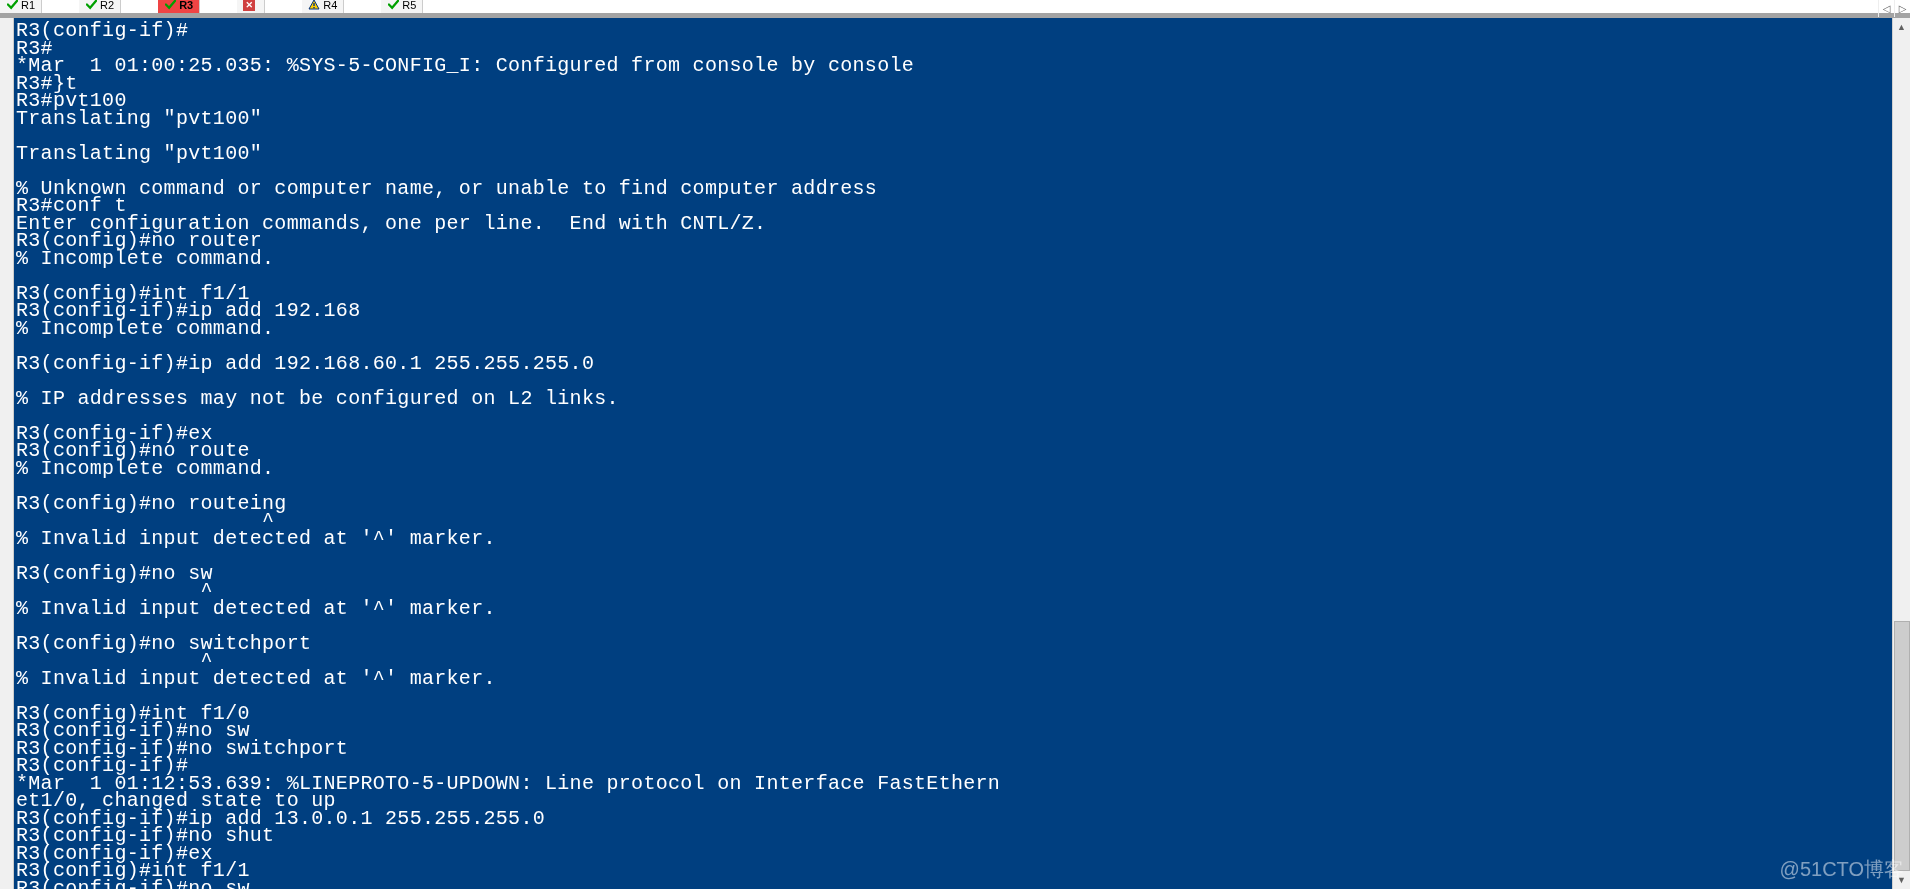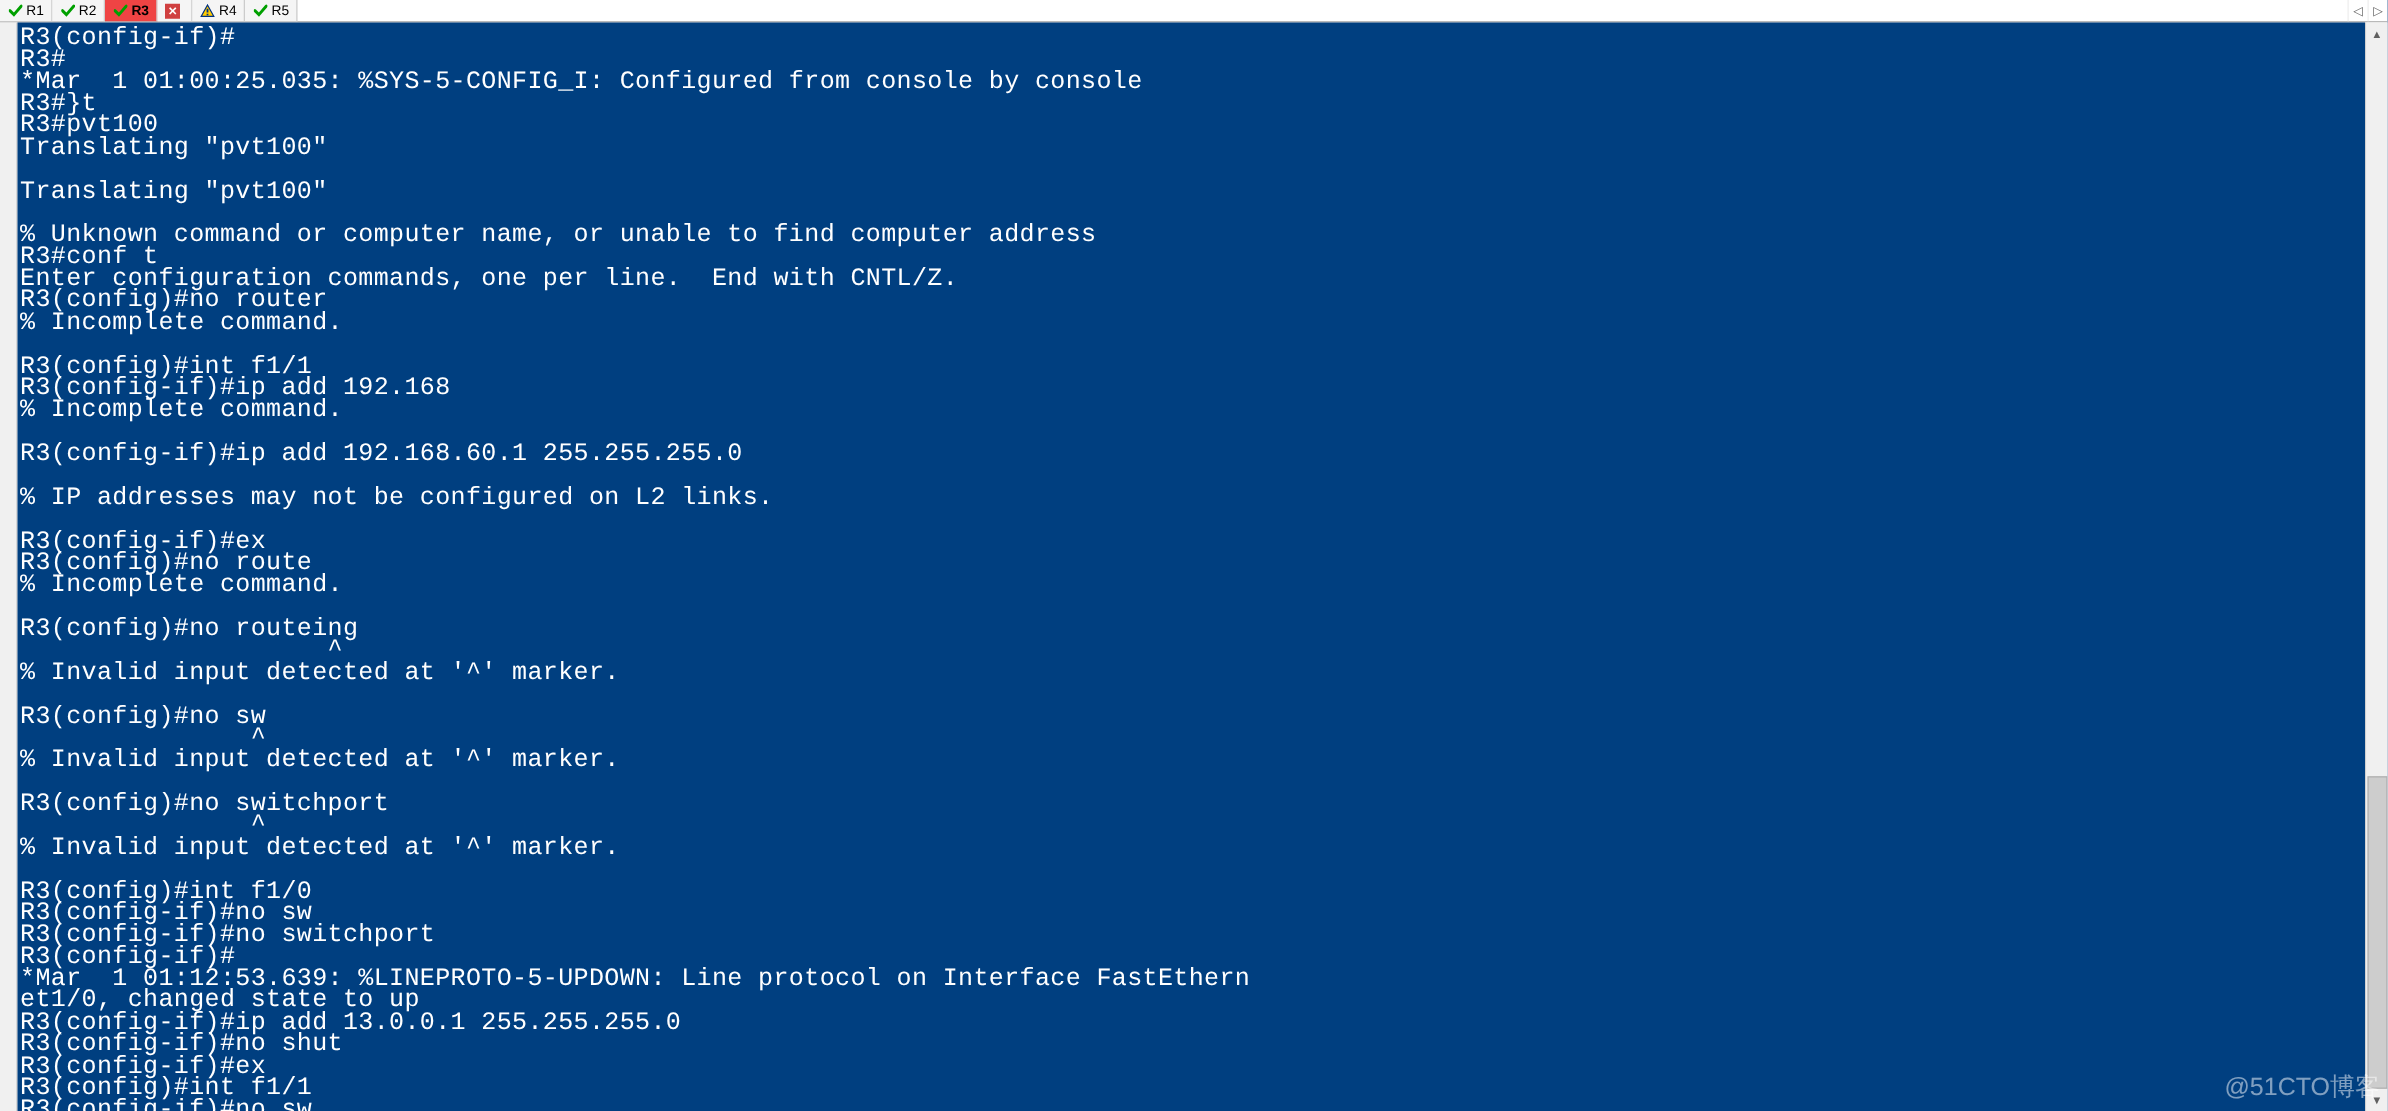--- a/index.html
+++ b/index.html
@@ -13,22 +13,23 @@
       height: 889px;
       overflow: hidden;
       background: #ffffff;
       position: relative;
     }
     .tab-bar {
       display: flex;
       align-items: flex-end;
       height: 18px;
       background: #ffffff;
-      border-bottom: 1px solid #a3a3a3;
+      border-bottom: 5px solid #a3a3a3;
       position: relative;
+      gap: 37px;
     }
     .tab {
       display: flex;
       align-items: center;
       padding: 1px 6px;
       border-right: 1px solid #cccccc;
       font-size: 11px;
       cursor: pointer;
       background: #f5f5f5;
       height: 17px;

